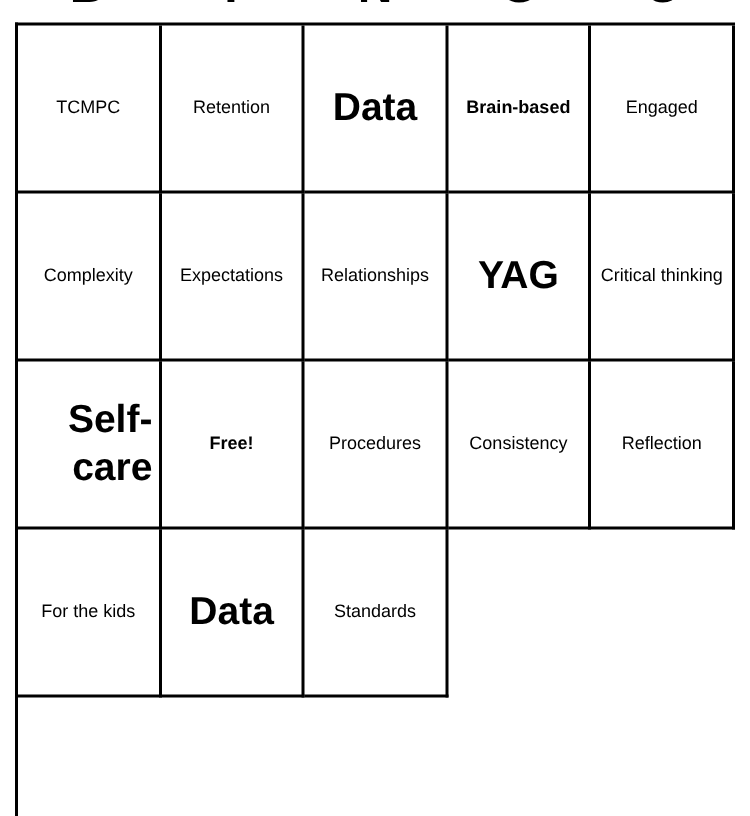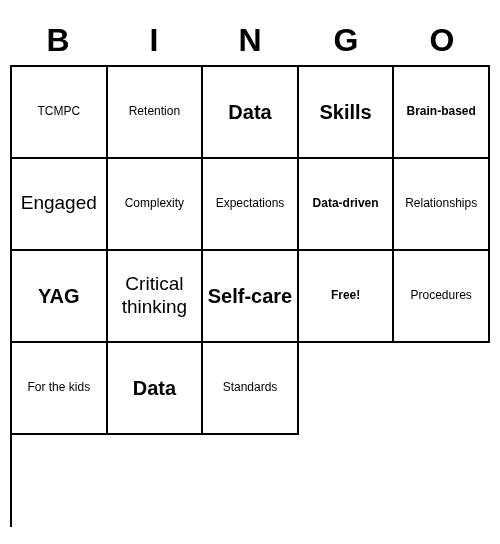--- a/index.html
+++ b/index.html
@@ -38,39 +38,39 @@
       width: 100%;
       border-left: 2px solid #000;
       border-top: 2px solid #000;
     }
     .bingo-cell {
       border-right: 2px solid #000;
       border-bottom: 2px solid #000;
       display: flex;
       align-items: center;
       justify-content: center;
-      text-align: center;
+      text-align: right;
       padding: 4px;
-      height: 92px;
+      height: 112px;
       position: relative;
     }
     .cell-text {
       font-family: Arial, sans-serif;
       line-height: 1.2;
     }
     .size-xl {
-      font-size: 20px;
+      font-size: 26px;
       font-weight: bold;
     }
     .size-lg {
       font-size: 12px;
       font-weight: bold;
     }
     .size-md {
-      font-size: 19px;
+      font-size: 12px;
     }
     .size-sm {
       font-size: 12px;
     }
   </style>
 </head>
 <body>
 
 <div class="bingo-container">
   <div class="bingo-header">
@@ -84,56 +84,56 @@
   <div class="bingo-cell">
         <span class="cell-text size-sm">TCMPC</span>
       </div>
       <div class="bingo-cell">
         <span class="cell-text size-sm">Retention</span>
       </div>
       <div class="bingo-cell">
         <span class="cell-text size-xl">Data</span>
       </div>
       <div class="bingo-cell">
-        <span class="cell-text size-xl">Skills</span>
-      </div>
-      <div class="bingo-cell">
         <span class="cell-text size-lg">Brain-based</span>
       </div>
       <div class="bingo-cell">
         <span class="cell-text size-md">Engaged</span>
       </div>
       <div class="bingo-cell">
         <span class="cell-text size-sm">Complexity</span>
       </div>
       <div class="bingo-cell">
         <span class="cell-text size-sm">Expectations</span>
-      </div>
-      <div class="bingo-cell">
-        <span class="cell-text size-lg">Data-driven</span>
       </div>
       <div class="bingo-cell">
         <span class="cell-text size-sm">Relationships</span>
       </div>
       <div class="bingo-cell">
         <span class="cell-text size-xl">YAG</span>
       </div>
       <div class="bingo-cell">
         <span class="cell-text size-md">Critical thinking</span>
       </div>
       <div class="bingo-cell">
         <span class="cell-text size-xl">Self-care</span>
       </div>
       <div class="bingo-cell">
         <span class="cell-text size-lg">Free!</span>
       </div>
       <div class="bingo-cell">
         <span class="cell-text size-sm">Procedures</span>
       </div>
       <div class="bingo-cell">
+        <span class="cell-text size-sm">Consistency</span>
+      </div>
+      <div class="bingo-cell">
+        <span class="cell-text size-sm">Reflection</span>
+      </div>
+      <div class="bingo-cell">
         <span class="cell-text size-sm">For the kids</span>
       </div>
       <div class="bingo-cell">
         <span class="cell-text size-xl">Data</span>
       </div>
       <div class="bingo-cell">
         <span class="cell-text size-sm">Standards</span>
       </div>
     </div>
 </div>

